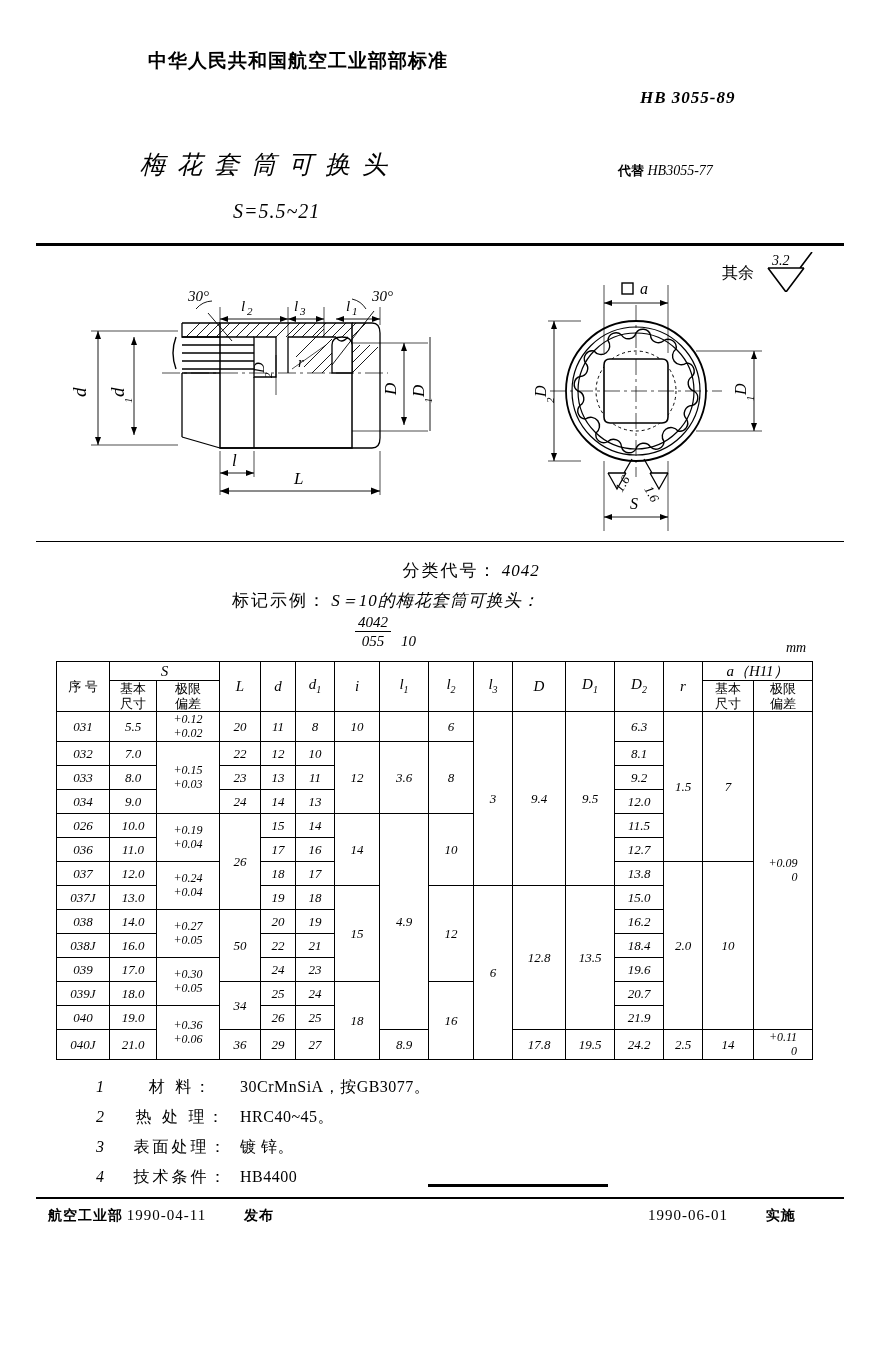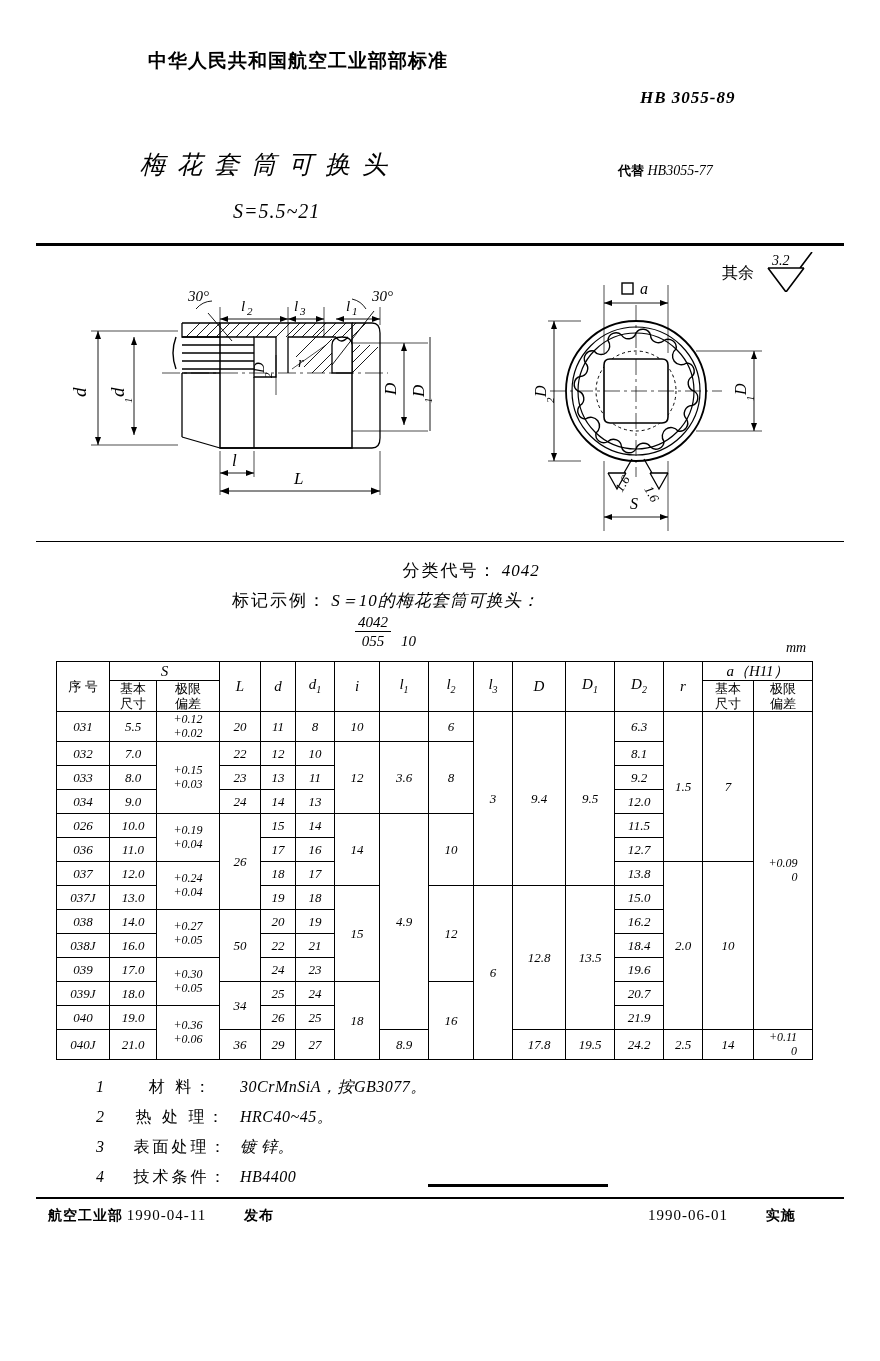--- a/index.html
+++ b/index.html
@@ -81,21 +81,21 @@
   table.spec thead td.sym{
     font-family:"Liberation Serif",serif;font-style:italic;font-size:15px;
   }
   .sub{font-size:10px;vertical-align:sub;}
   .stack{display:inline-block;text-align:right;font-size:12px;line-height:14px;}
 
   
   .notes{position:absolute;left:96px;top:1072px;font-size:16px;line-height:30px;}
   .notes .n{display:inline-block;width:26px;font-style:italic;}
   .notes .t{display:inline-block;width:118px;font-family:"Liberation Sans",sans-serif;letter-spacing:3px;text-align:center;}
-  .notes .v{font-style:italic;letter-spacing:.5px;}
+  .notes .v{letter-spacing:.5px;}
 
   
   .foot-l{position:absolute;left:48px;top:1207px;font-size:15px;}
   .foot-r{position:absolute;left:648px;top:1207px;font-size:15px;}
   .cn{font-family:"Liberation Sans",sans-serif;font-weight:bold;font-size:14px;letter-spacing:1px;}
   .it{letter-spacing:1px;}
   .pub{display:inline-block;margin-left:34px;}
 </style>
 </head>
 <body>

